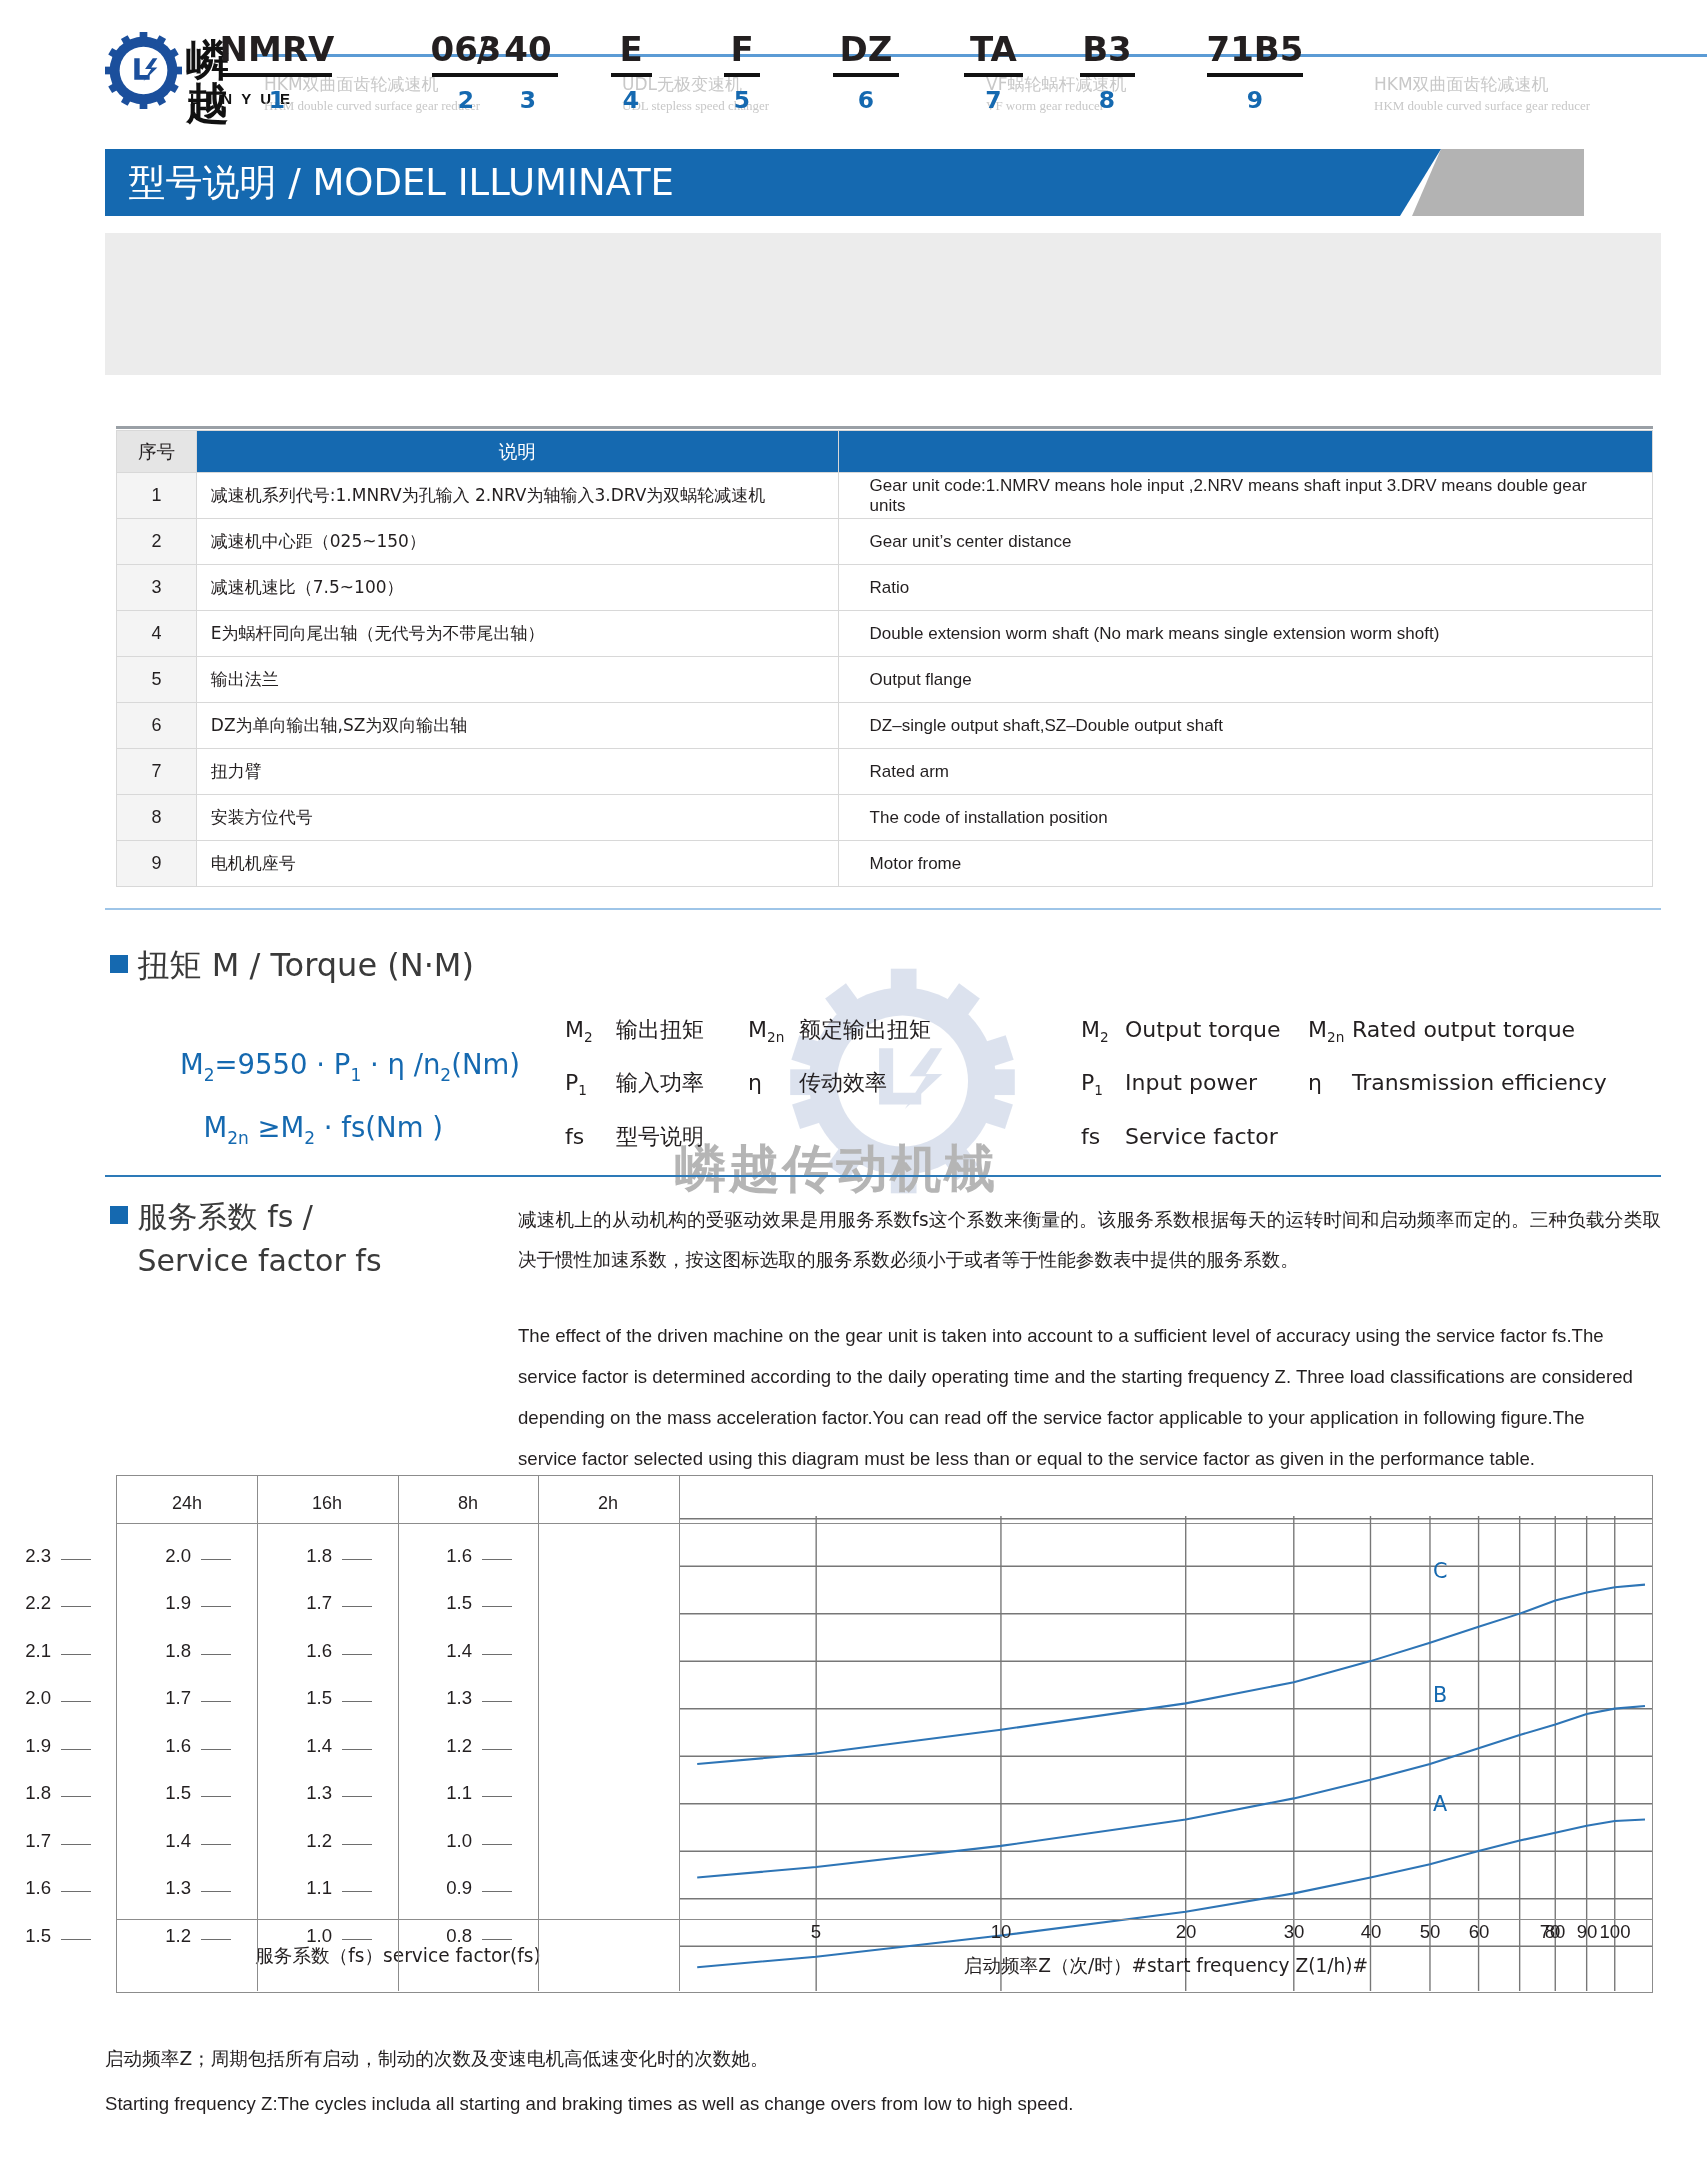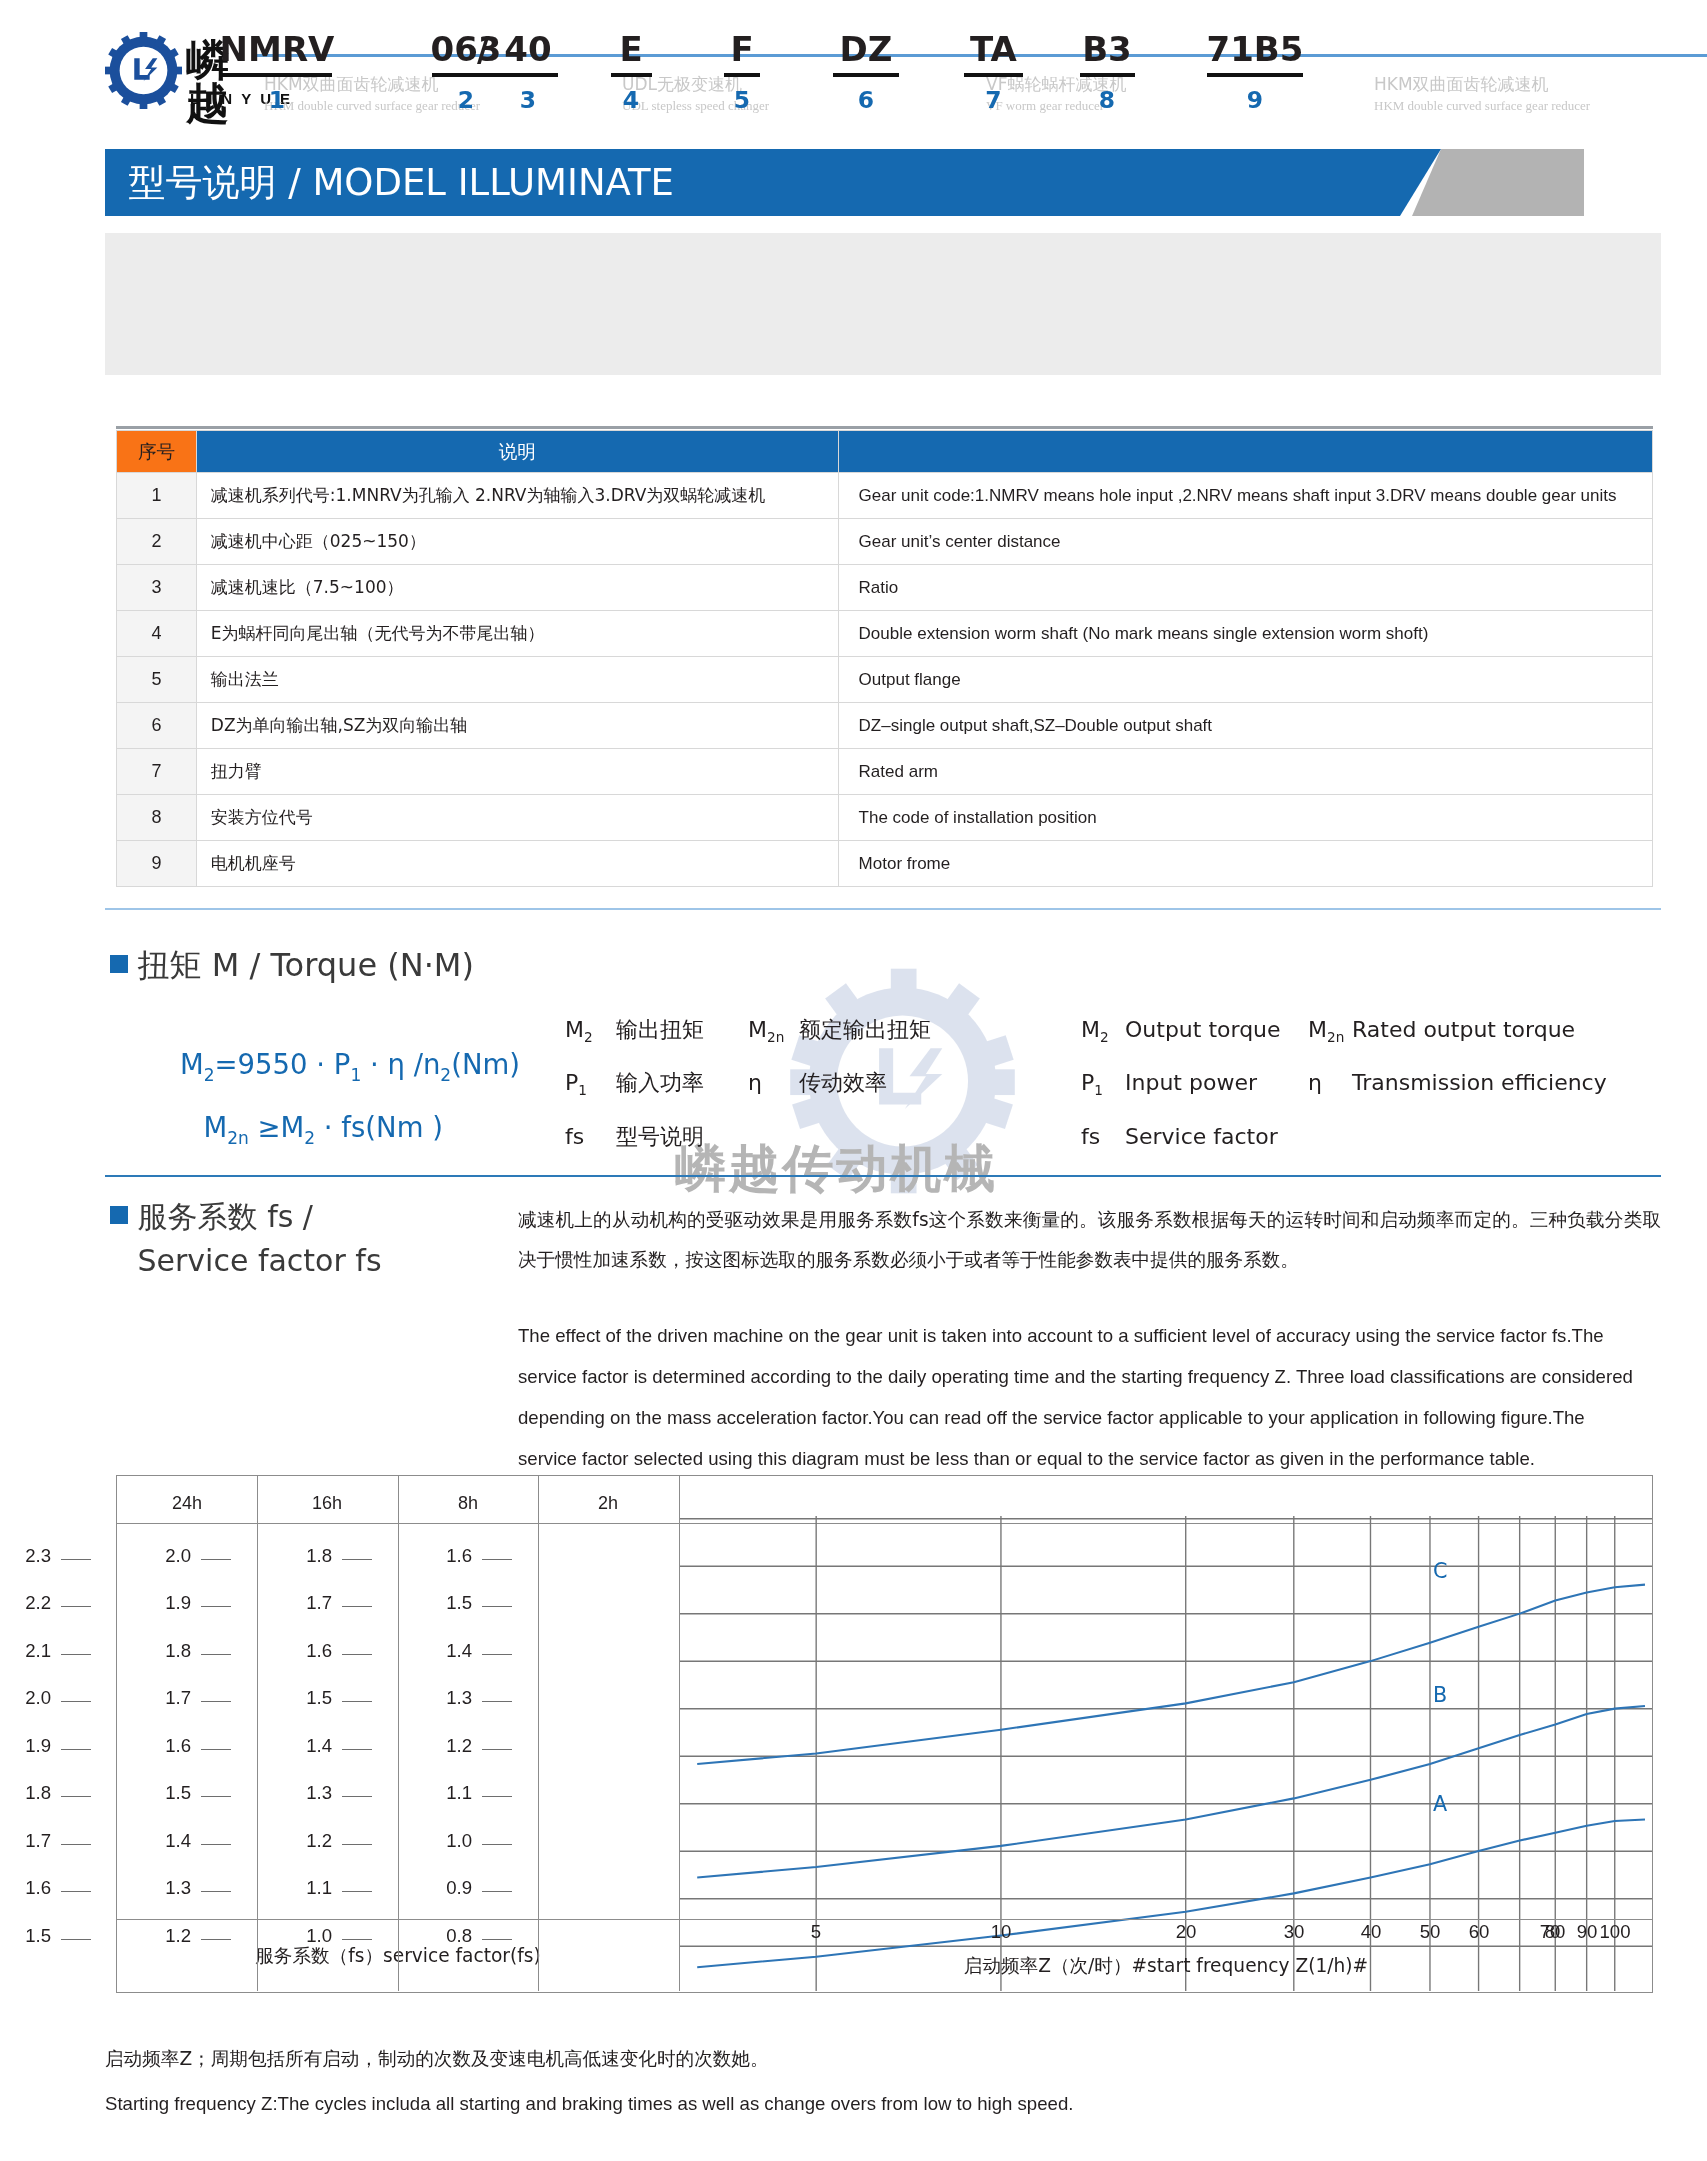--- a/index.html
+++ b/index.html
@@ -42,25 +42,25 @@
   .code-num{font-size:23.4px;font-weight:bold;color:#1569b0;margin-top:9.6px;line-height:26px;
        font-family:"DejaVu Sans",sans-serif;}
   .slash{position:absolute;top:30px;font-size:34px;font-weight:bold;line-height:39px;color:#231f20;
        font-family:"DejaVu Sans",sans-serif;}
 
   
   .tbl{position:absolute;left:116px;top:430px;width:1537px;border-collapse:collapse;}
   .tbl td,.tbl th{border:1.4px solid #d8d8d8;vertical-align:middle;}
   .tbl thead th{background:#1569b0;color:#fff;font-size:18.6px;font-weight:normal;height:39px;
        font-family:"DejaVu Sans",sans-serif;}
-  .tbl thead th.no{background:#f97316;color:#231f20;width:77px;text-align:center;}
+  .tbl thead th.no{background:#e5e5e5;color:#231f20;width:77px;text-align:center;}
   .tbl thead th.blank{background:#1569b0;}
   .tbl td.c-no{background:#f4f4f4;text-align:center;font-size:18px;width:77px;height:43px;}
   .tbl td.c-cn{padding:0 13.8px;font-size:17px;font-family:"DejaVu Sans",sans-serif;width:613px;}
-  .tbl td.c-en{padding:0 20px;font-size:17px;}
+  .tbl td.c-en{padding:0 31px;font-size:17px;}
   .tbl-top{position:absolute;left:116px;top:426px;width:1537px;height:3.4px;background:#9aa0a6;}
 
   
   .sec-rule{position:absolute;left:105px;top:908px;width:1556px;height:2.1px;background:#9ec5e8;}
   .sq{display:inline-block;width:18px;height:18px;background:#1569b0;margin-right:9.6px;
       vertical-align:2.8px;}
   .sec-h{position:absolute;font-size:32px;line-height:40px;color:#3a3a3a;
       font-family:"DejaVu Sans",sans-serif;white-space:nowrap;}
   .torque-h{left:110px;top:945px;}
   .formulas{position:absolute;left:180px;top:1038px;color:#1569b0;

